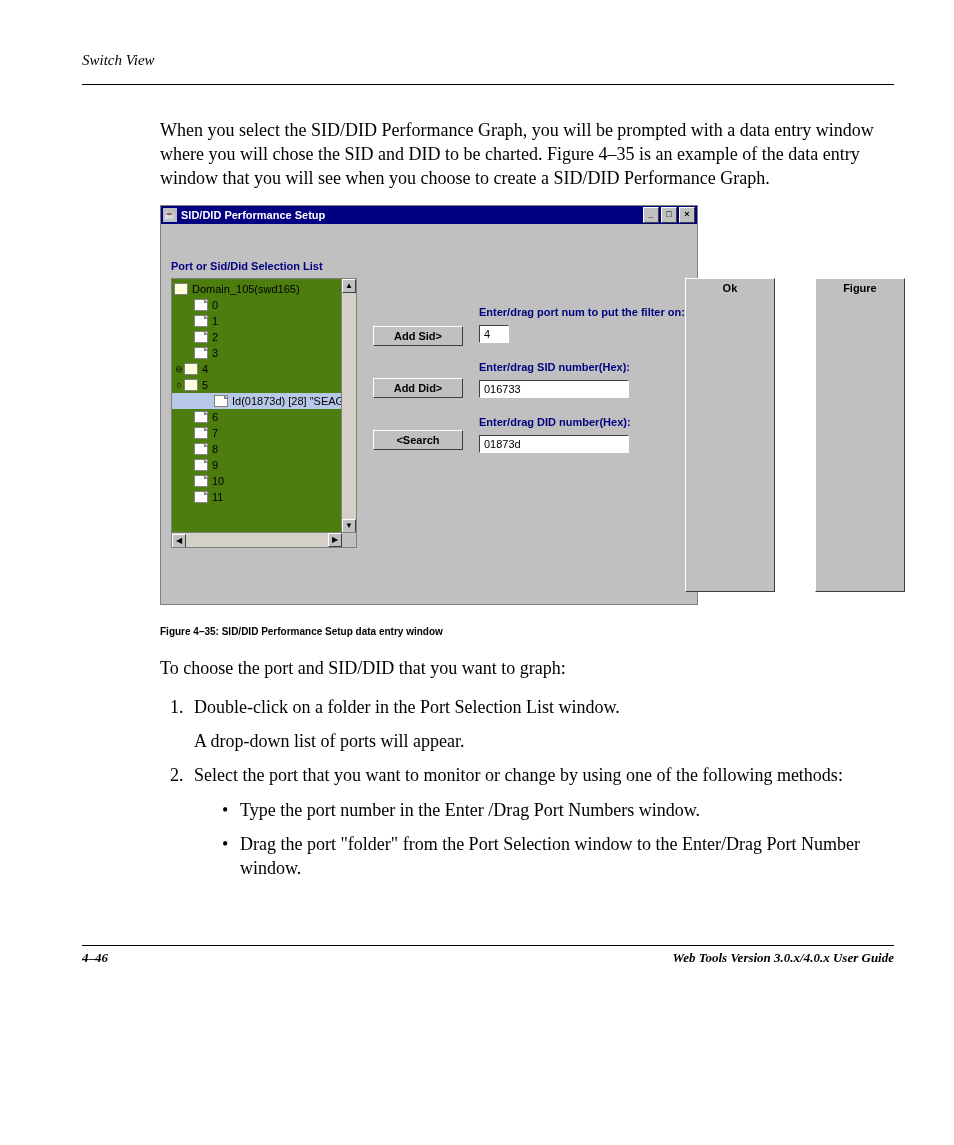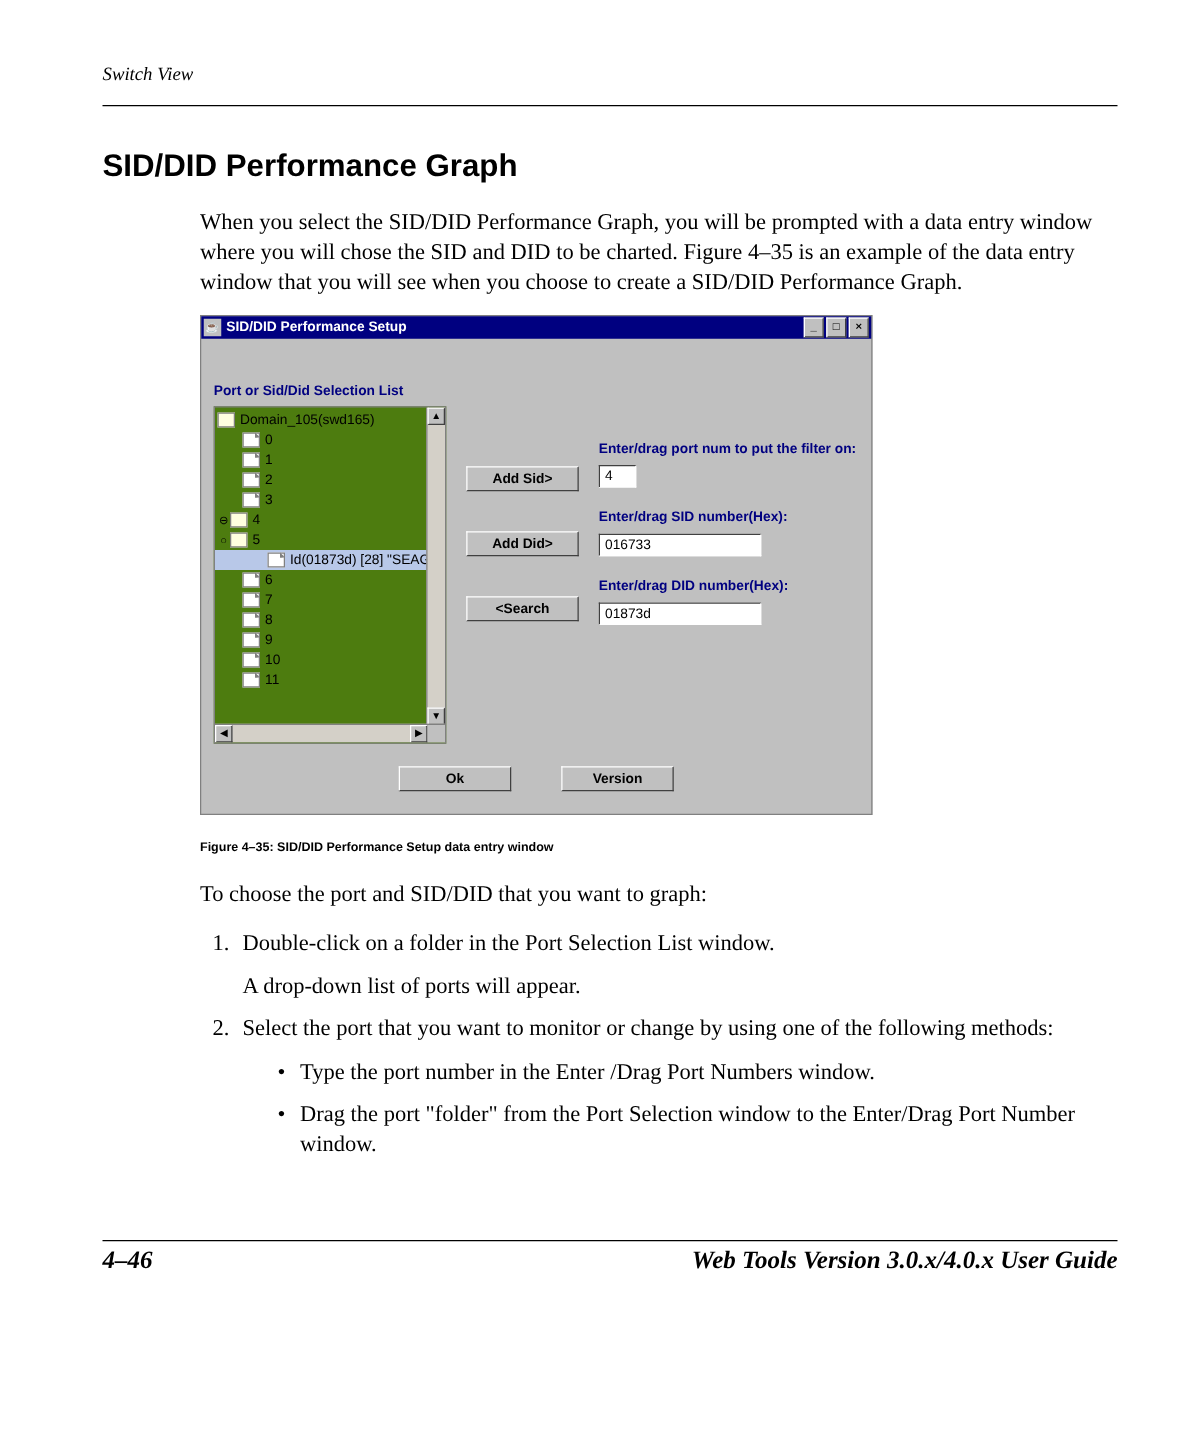--- a/index.html
+++ b/index.html
@@ -85,21 +85,21 @@
     line-height: 12px;
     text-align: center;
     color: #000;
   }
   .dlg-body {
     display: flex;
     padding: 36px 10px 12px 10px;
     position: relative;
     min-height: 380px;
     box-sizing: border-box;
-    flex-direction: column;
+    flex-direction: row;
   }
   .dlg-cols {
     display: flex;
     gap: 16px;
   }
   .dlg-label {
     font-size: 11px;
     font-weight: bold;
     color: #000080;
     margin-bottom: 6px;
@@ -225,21 +225,21 @@
     background: #fff;
     border: 1px solid #404040;
     border-right-color: #fff;
     border-bottom-color: #fff;
     font-size: 11px;
     padding: 2px 4px;
     height: 18px;
     box-sizing: border-box;
   }
   .text-input.small { width: 30px; }
-  .text-input.wide { width: 130px; }
+  .text-input.wide { width: 150px; }
   .dlg-footer {
     display: flex;
     justify-content: center;
     gap: 40px;
     margin-top: 18px;
   }
   
   .num-list {
     list-style: decimal;
     font-size: 18px;
@@ -266,32 +266,31 @@
     top: 0;
   }
   .footer-area {
     margin-top: 64px;
   }
   .footer-row {
     display: flex;
     justify-content: space-between;
     font-style: italic;
     font-weight: bold;
-    font-size: 20px;
+    font-size: 13px;
     margin-top: 4px;
   }
 </style>
 </head>
 <body>
 
 <div class="page">
   <div class="running-head">Switch View</div>
   <hr class="rule">
 
-  <h1 class="section-title">SID/DID Performance Graph</h1>
 
   <p class="body-para">When you select the SID/DID Performance Graph, you will be prompted with a data entry window where you will chose the SID and DID to be charted. Figure 4–35 is an example of the data entry window that you will see when you choose to create a SID/DID Performance Graph.</p>
 
   <div class="figure-block">
     <div class="dlg">
       <div class="dlg-title">
         <span class="java-icon">☕</span>
         <span>SID/DID Performance Setup</span>
         <span class="spacer"></span>
         <span class="win-btn">_</span>
@@ -392,21 +391,21 @@
             </div>
             <div class="field">
               <div class="dlg-label">Enter/drag DID number(Hex):</div>
               <input class="text-input wide" value="01873d" style="">
             </div>
           </div>
         </div>
 
         <div class="dlg-footer">
           <div class="btn">Ok</div>
-          <div class="btn">Version</div>
+          <div class="btn">Figure</div>
         </div>
       </div>
     </div>
   </div>
 
   <div class="figure-caption">Figure 4–35:  SID/DID Performance Setup data entry window</div>
 
   <p class="body-para">To choose the port and SID/DID that you want to graph:</p>
 
   <ol class="num-list">

